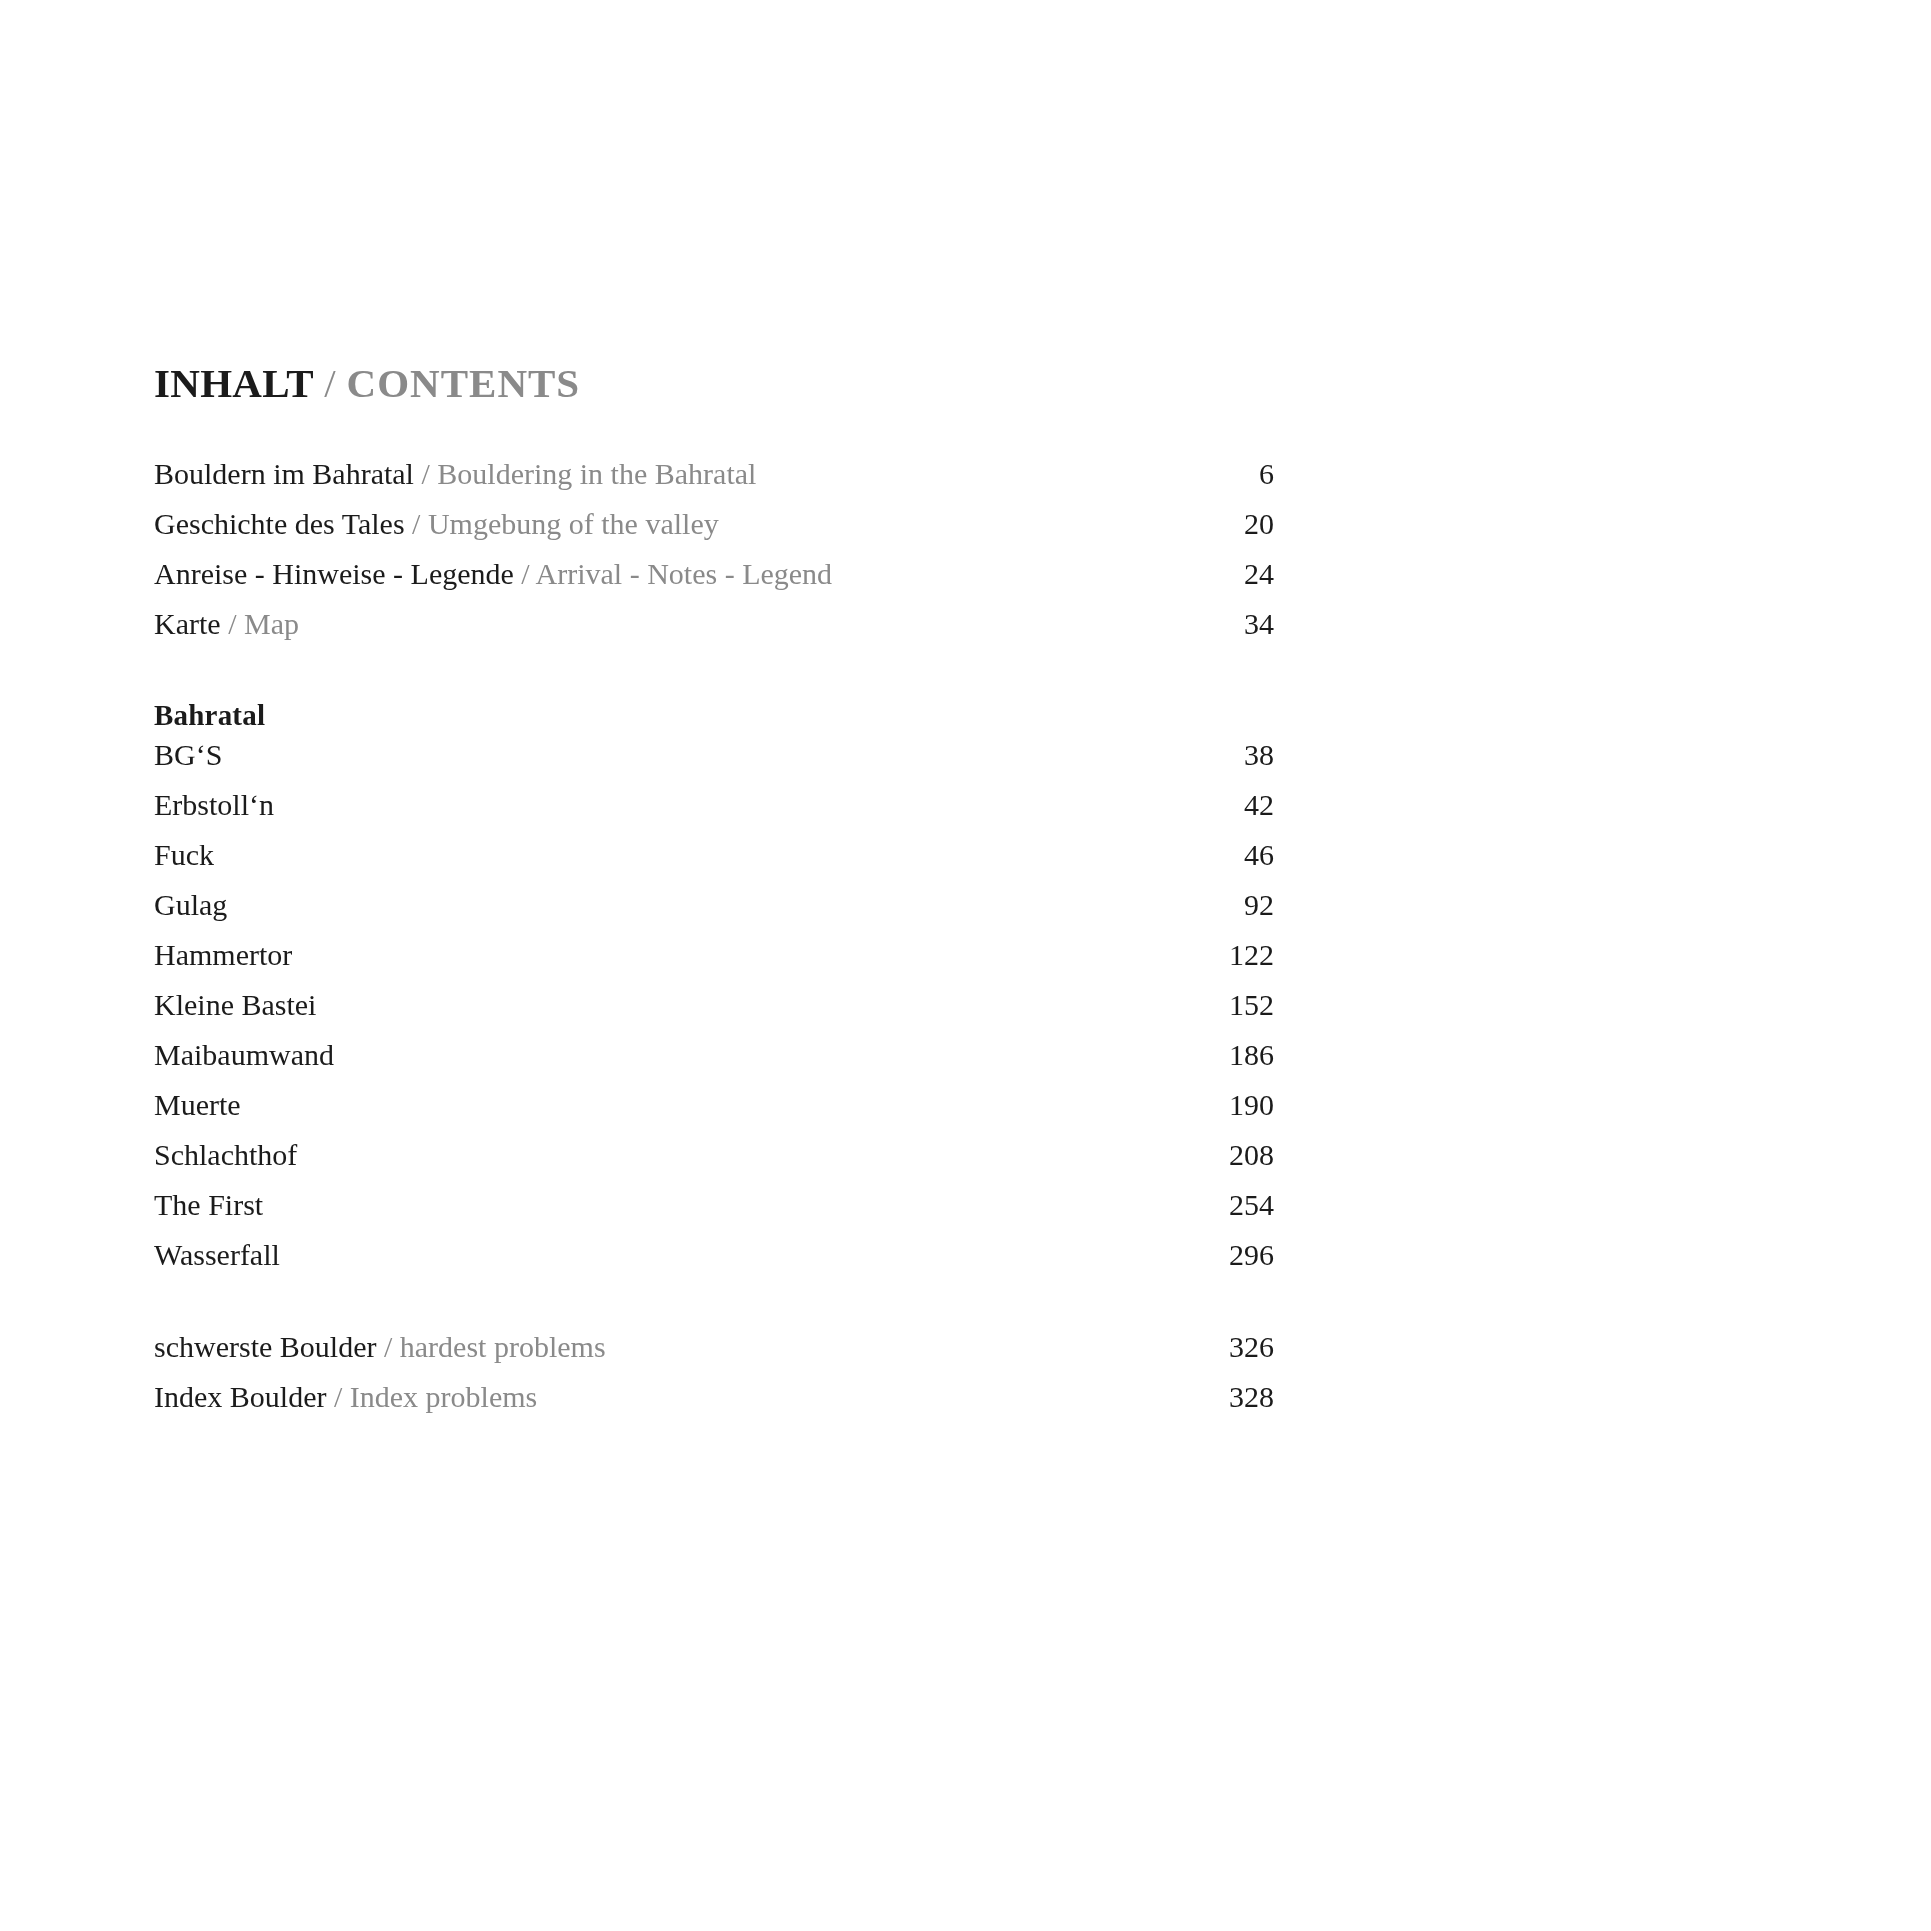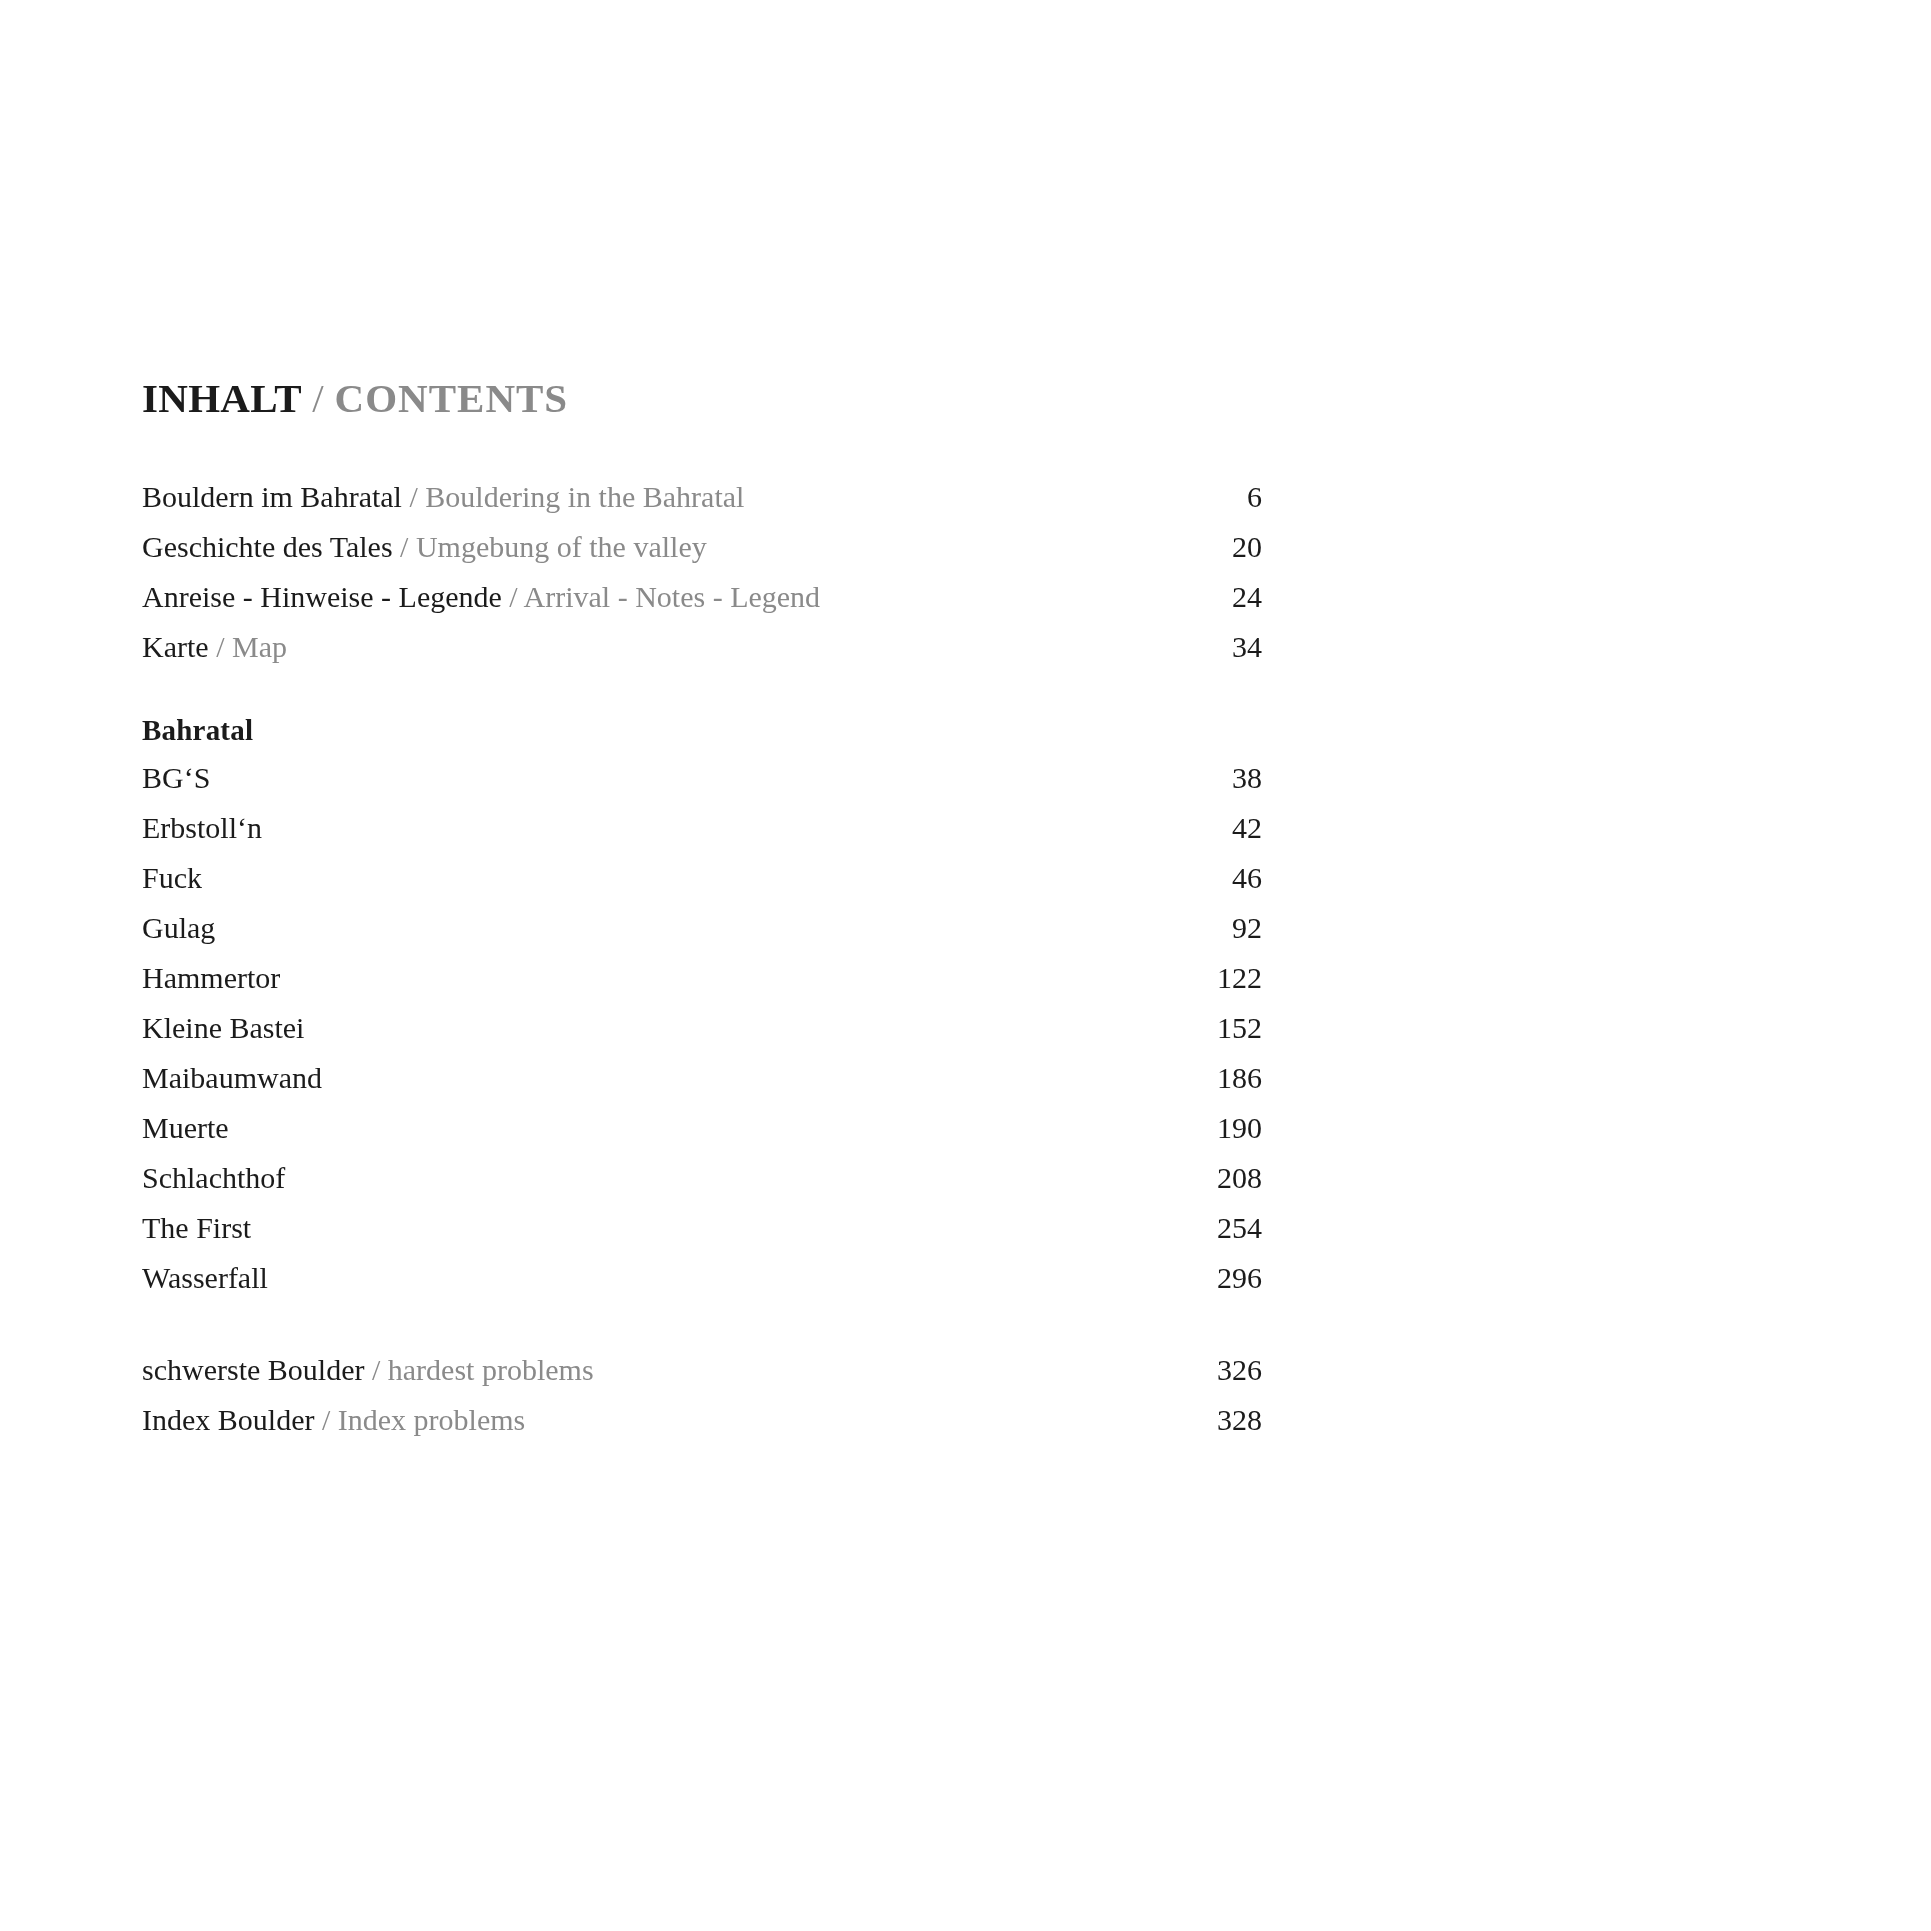--- a/index.html
+++ b/index.html
@@ -15,24 +15,23 @@
     overflow: hidden;
   }
   .page {
     position: relative;
     width: 1931px;
     height: 1931px;
     background: #ffffff;
   }
   .toc {
     position: absolute;
-    left: 142px;
+    left: 154px;
     top: 359px;
     width: 1120px;
-    margin-top: 15px;
   }
   .toc-title {
     font-size: 41px;
     letter-spacing: 0.3px;
     margin-bottom: 50px;
     white-space: nowrap;
   }
   .toc-title .de {
     font-weight: bold;
     color: #1b1b1b;
@@ -55,21 +54,21 @@
   .group-heading {
     font-size: 29px;
     font-weight: bold;
     color: #1b1b1b;
     margin-bottom: 5.8px;
     letter-spacing: 0.2px;
   }
   .row {
     position: relative;
     display: flex;
-    align-items: center;
+    align-items: flex-start;
     height: 50px;
     font-size: 30px;
   }
   .row .label {
     white-space: nowrap;
   }
   .row .label .de {
     color: #1b1b1b;
   }
   .row .label .slash {

